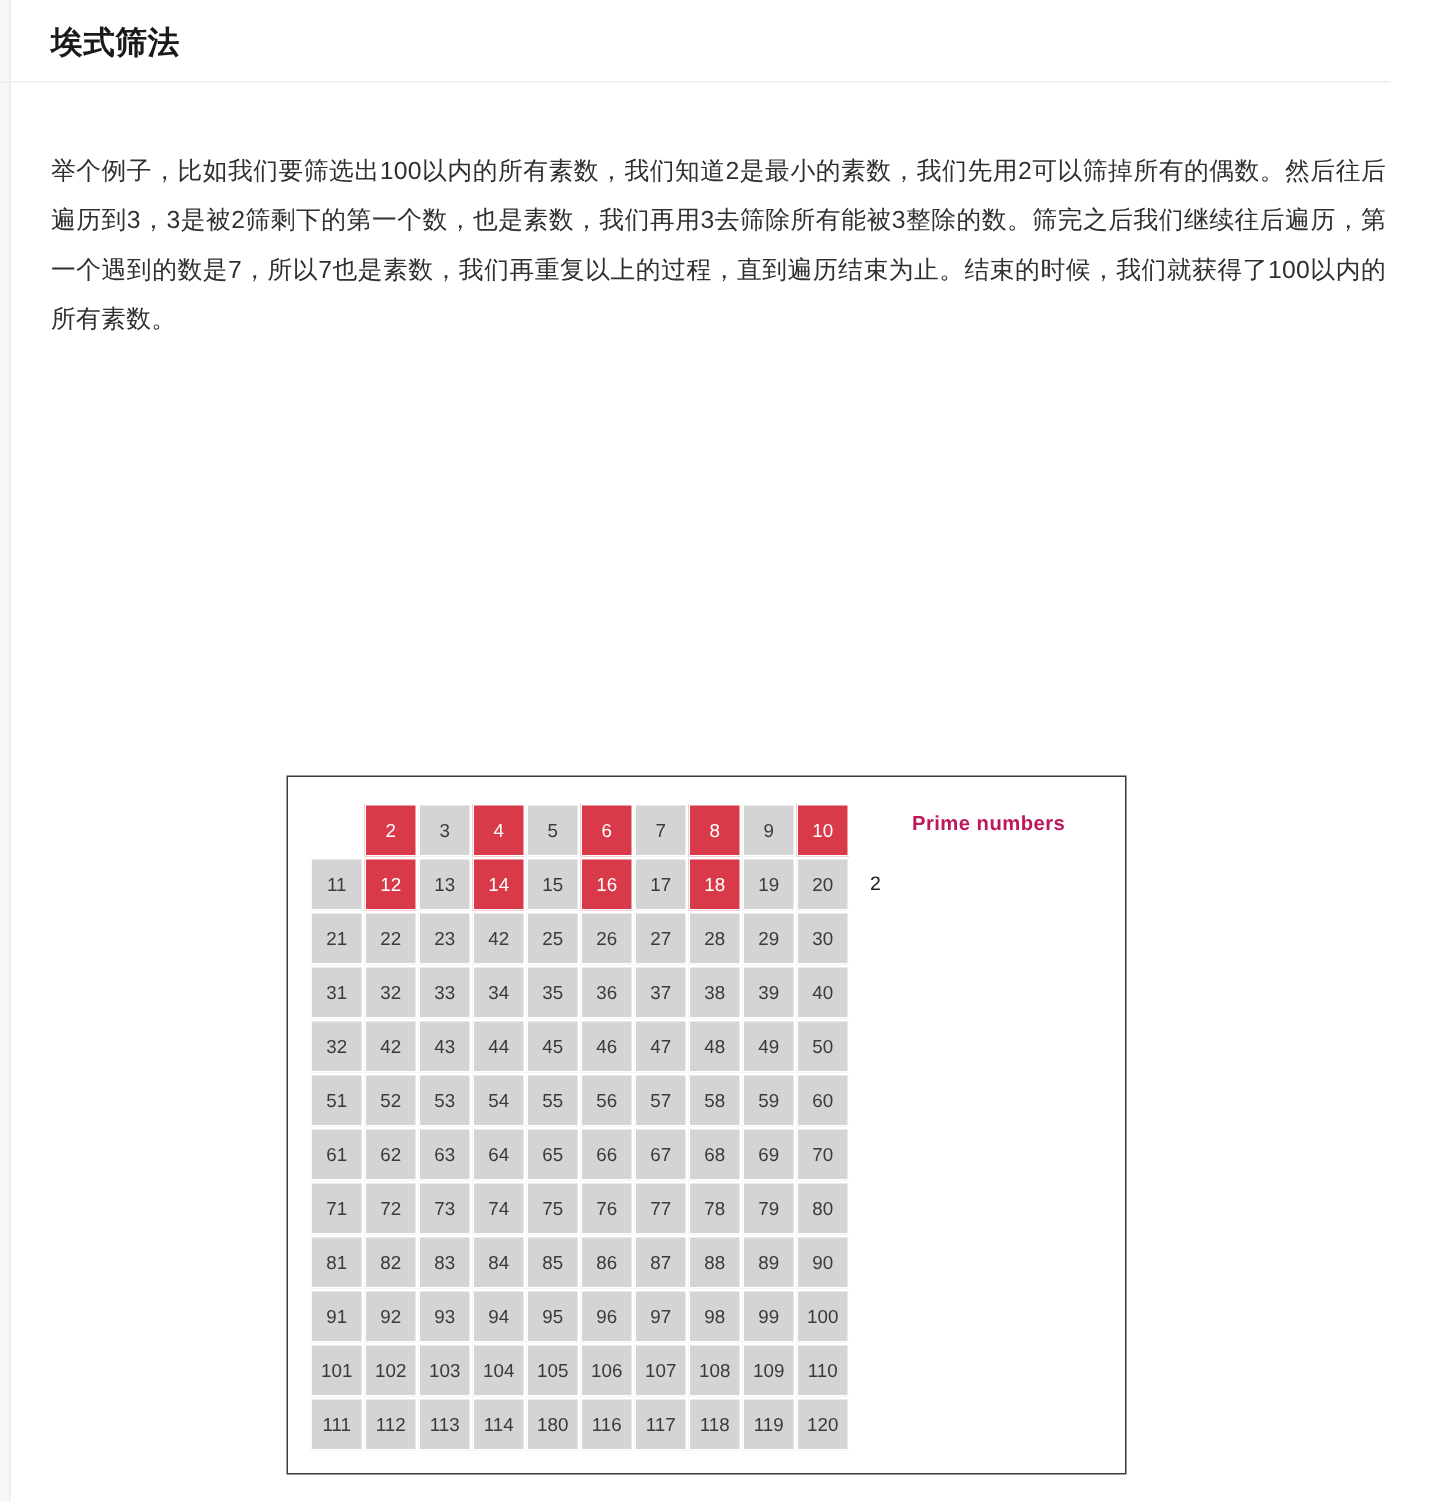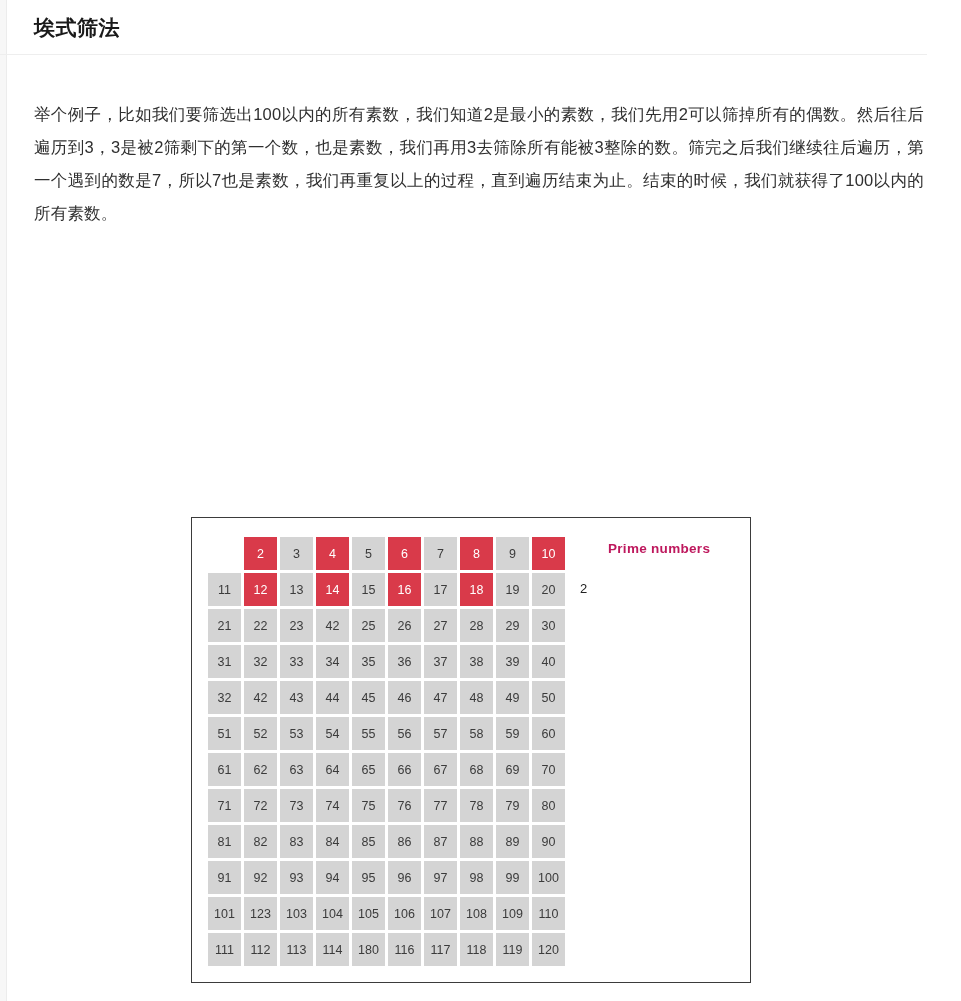--- a/index.html
+++ b/index.html
@@ -232,21 +232,21 @@
         <div class="cell">92</div>
         <div class="cell">93</div>
         <div class="cell">94</div>
         <div class="cell">95</div>
         <div class="cell">96</div>
         <div class="cell">97</div>
         <div class="cell">98</div>
         <div class="cell">99</div>
         <div class="cell">100</div>
         <div class="cell">101</div>
-        <div class="cell">123</div>
+        <div class="cell">102</div>
         <div class="cell">103</div>
         <div class="cell">104</div>
         <div class="cell">105</div>
         <div class="cell">106</div>
         <div class="cell">107</div>
         <div class="cell">108</div>
         <div class="cell">109</div>
         <div class="cell">110</div>
         <div class="cell">111</div>
         <div class="cell">112</div>

